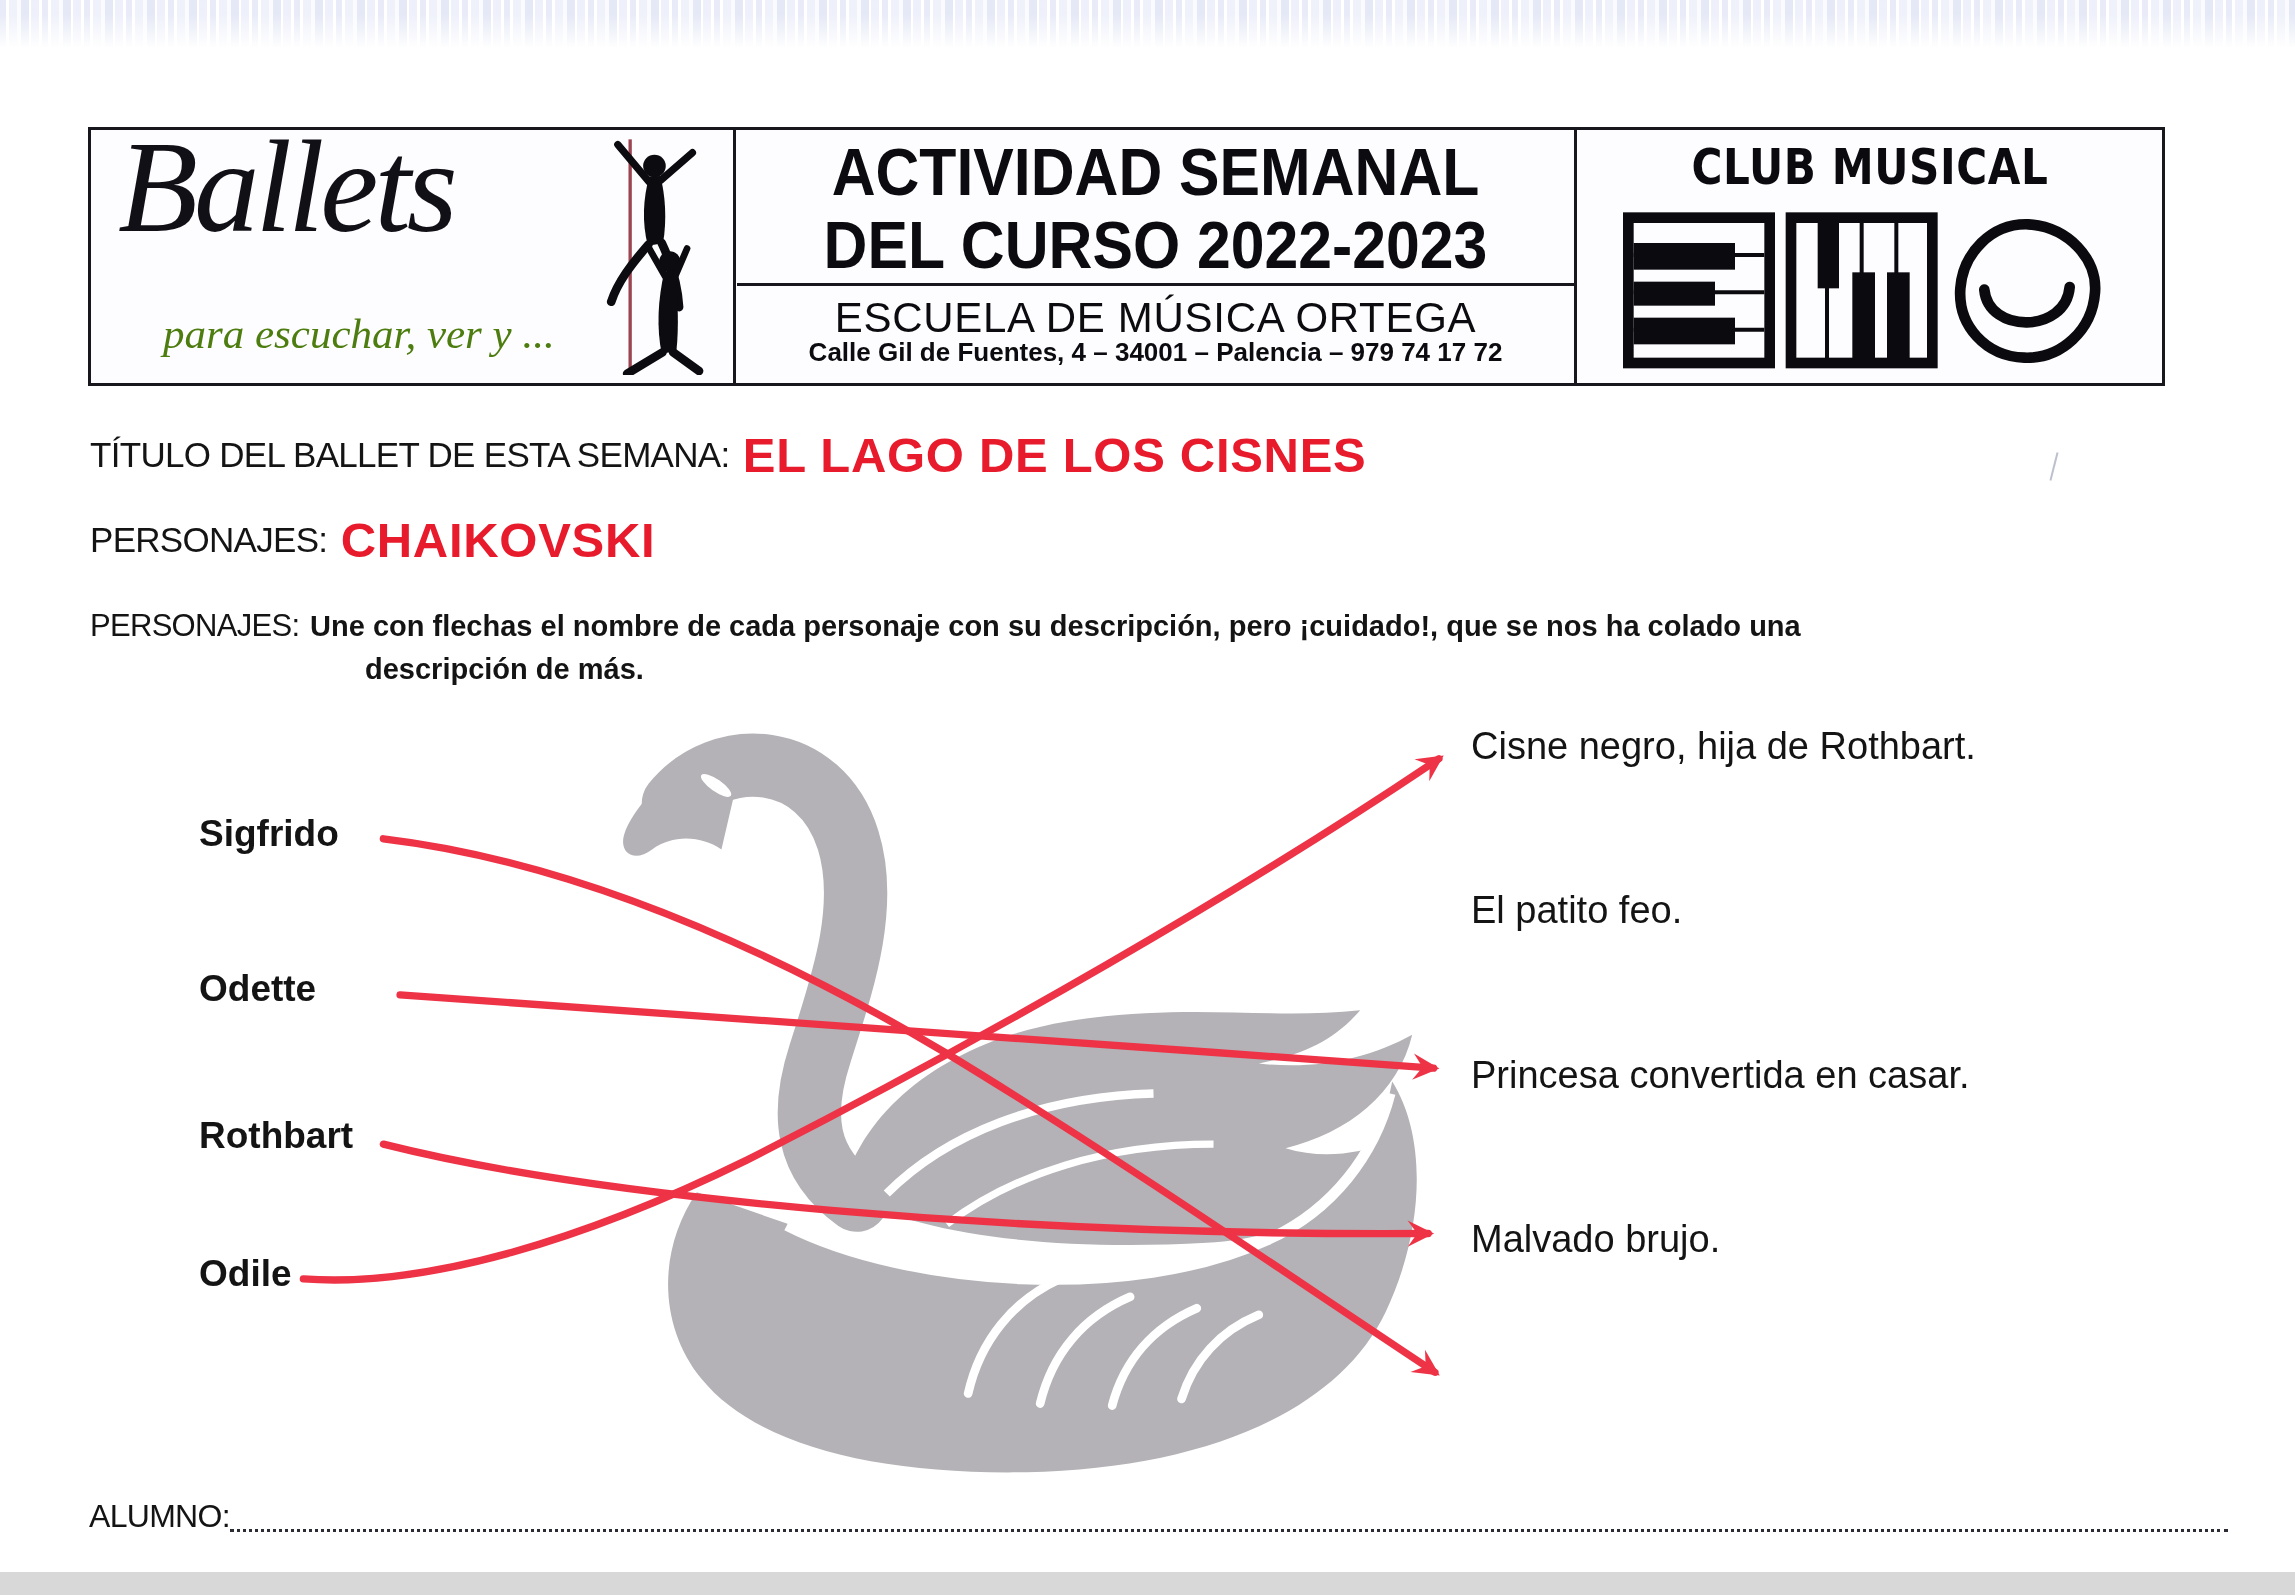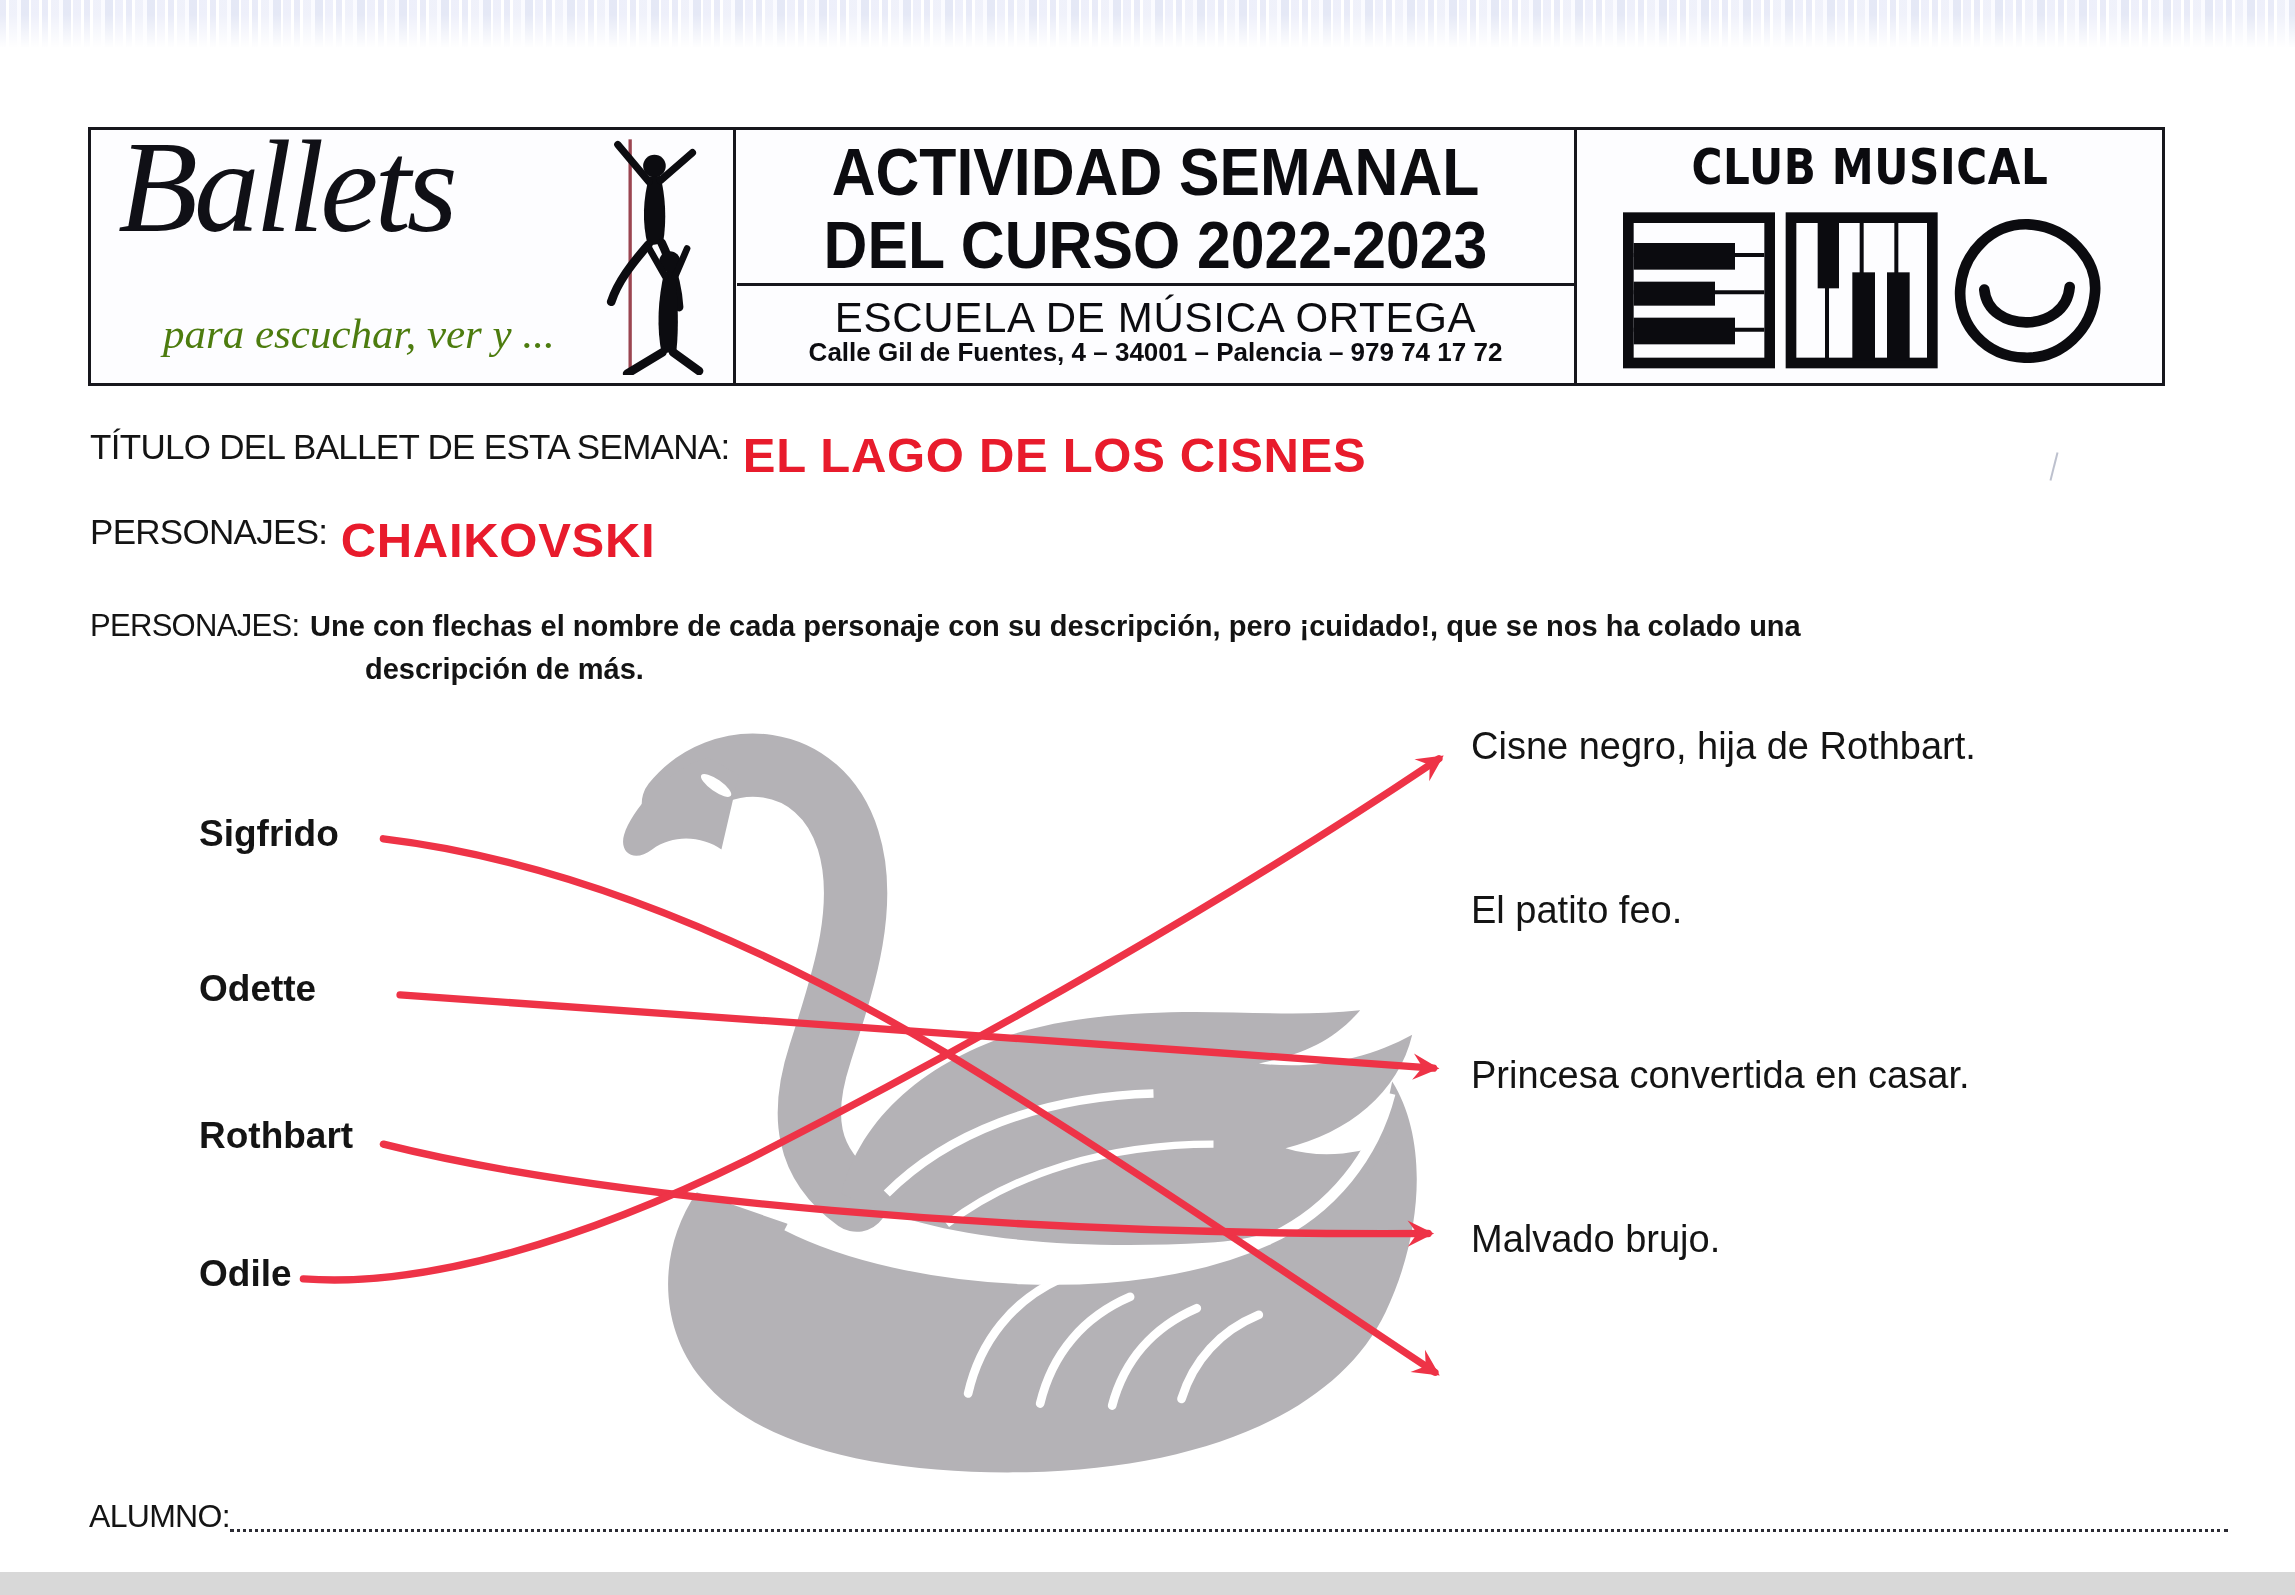--- a/index.html
+++ b/index.html
@@ -21,21 +21,21 @@
   .tagline{position:absolute;left:32px;top:179px;font-family:"Liberation Serif",serif;
     font-style:italic;font-size:43px;color:#4d7c0f;margin-left:40px;}
   .c-line{position:absolute;left:646px;width:837px;text-align:center;white-space:nowrap;}
   .t-big{font-weight:900;font-size:66px;letter-spacing:0px;transform:scaleX(.92);color:#0c0c10;}
   .school{font-size:42px;letter-spacing:0.7px;color:#0c0c10;}
   .address{font-size:26px;font-weight:bold;color:#0c0c10;}
   .club-title{position:absolute;left:1489px;width:580px;text-align:center;top:9.3px;
     font-family:"DejaVu Sans",sans-serif;font-weight:bold;font-size:49px;letter-spacing:0.7px;
     transform:scaleX(.86);color:#0b0b0f;white-space:nowrap;}
   
-  .row{position:absolute;display:flex;align-items:flex-start;white-space:nowrap;}
+  .row{position:absolute;display:flex;align-items:center;white-space:nowrap;}
   .lbl{font-size:35px;letter-spacing:-0.7px;color:#141414;}
   .red-big{color:#e81b2c;font-weight:bold;font-size:49px;letter-spacing:0.7px;}
   .pers{position:absolute;left:90px;top:608px;width:2081px;}
   .pers .l1{display:flex;gap:10.7px;align-items:baseline;white-space:nowrap;}
   .pers .lbl{font-size:31px;}
   .instr{font-size:29px;font-weight:bold;color:#141414;}
   .pers .l2{margin-left:275px;margin-top:9.3px;}
   .name{position:absolute;left:199px;transform:translateY(-50%);font-weight:bold;
     font-size:37px;color:#141414;white-space:nowrap;z-index:3;}
   .desc{position:absolute;left:1471px;transform:translateY(-50%);font-size:38px;

